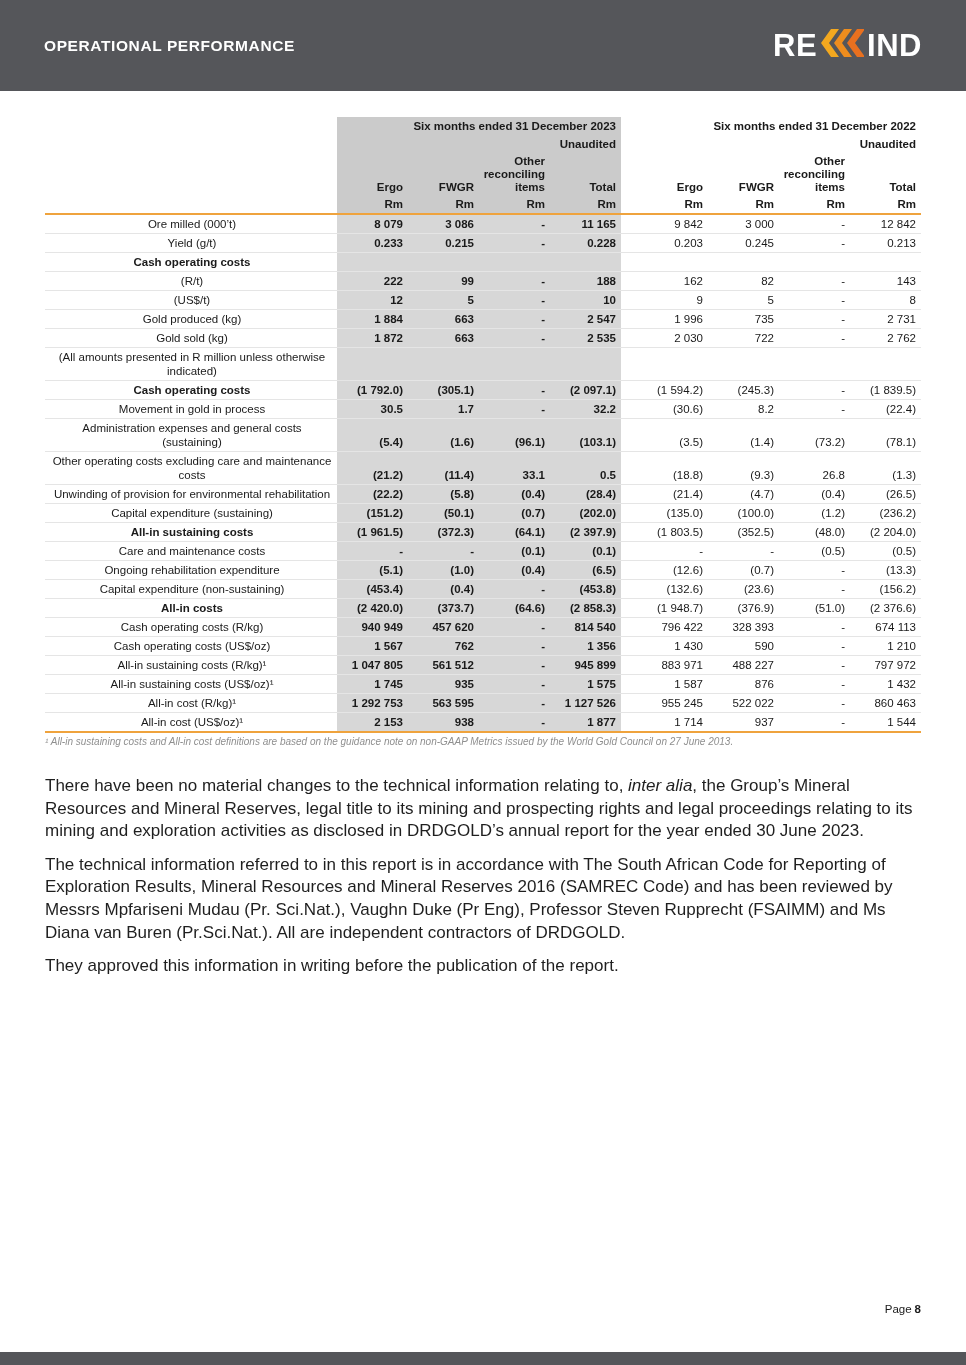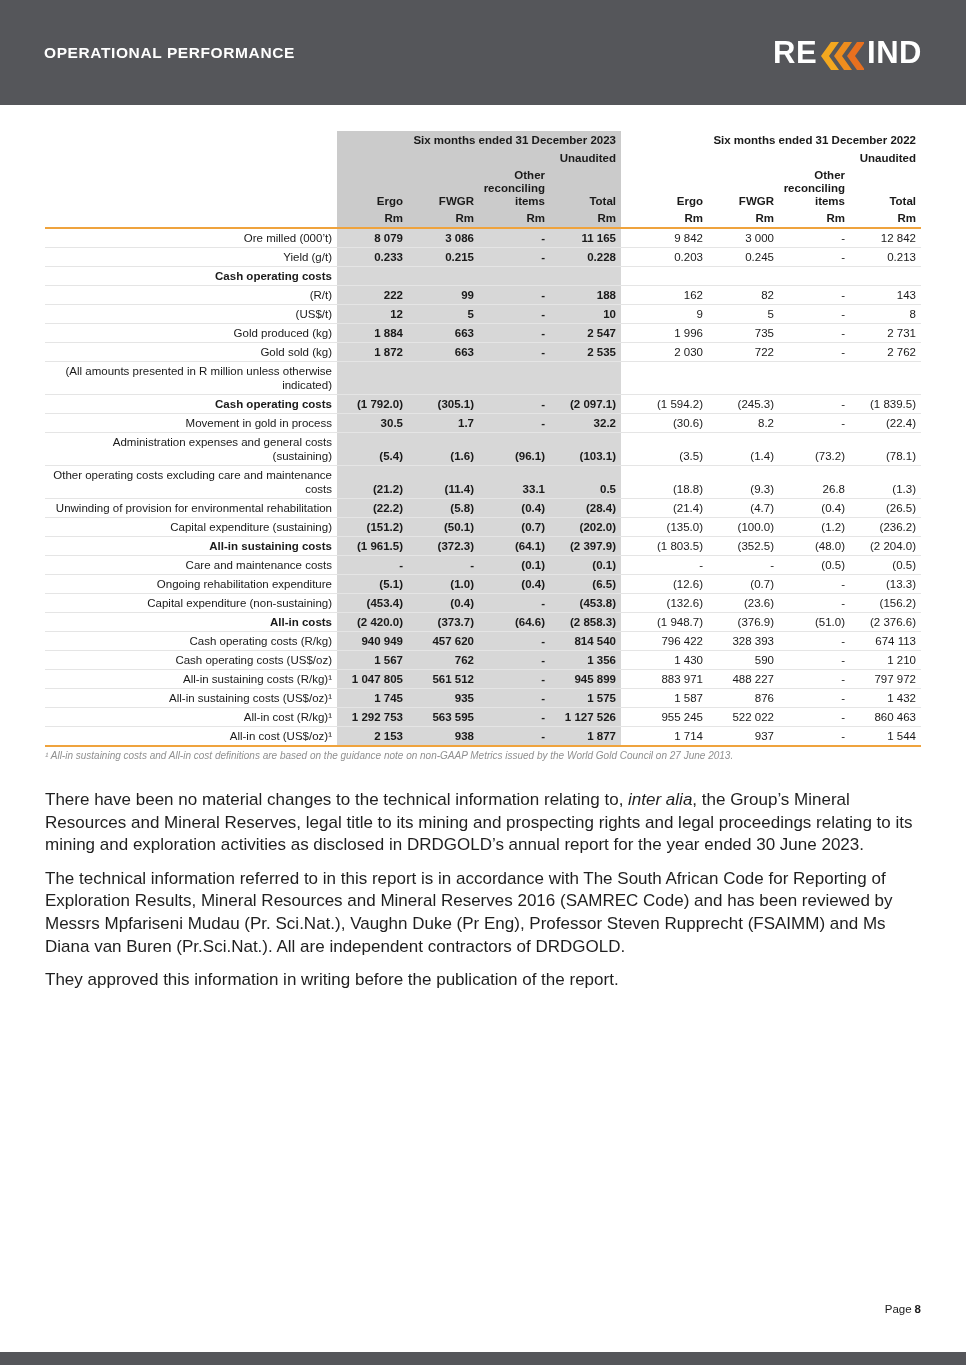--- a/index.html
+++ b/index.html
@@ -8,42 +8,42 @@
     width: 966px; height: 1365px;
     background: #ffffff;
     font-family: "Liberation Sans", sans-serif;
     color: #1a1a1a;
     position: relative;
     overflow: hidden;
   }
 
   
   .topbar {
-    height: 105px;
+    height: 91px;
     background: var(--header-bar, #55565a);
     display: flex; align-items: center; justify-content: space-between;
     padding: 0 44px;
   }
   .page-title { color: #fff; font-size: 15.5px; font-weight: 700; letter-spacing: .6px; }
-  .logo { display: flex; align-items: flex-end; color: #fff; font-weight: 700; font-size: 31px; letter-spacing: .5px; }
+  .logo { display: flex; align-items: flex-start; color: #fff; font-weight: 700; font-size: 31px; letter-spacing: .5px; }
   .logo svg { display: block; margin: 0 3px; }
 
   
   .content { padding: 26px 45px 0 45px; }
 
   table.optable {
     border-collapse: collapse; table-layout: fixed;
     width: 876px; font-size: 11.5px; line-height: 14px;
   }
   .c-label { width: 292px; } .c-num { width: 71px; } .c-gap { width: 16px; }
   .optable th, .optable td { padding: 2px 5px 2px 0; vertical-align: bottom; }
   .optable thead th { font-weight: 700; text-align: right; }
   .per { white-space: nowrap; }
   .colh { line-height: 13px; }
-  .lbl { text-align: right; padding-left: 7px !important; }
+  .lbl { text-align: center; padding-left: 7px !important; }
   .num { text-align: right; }
   .g23 { background: var(--band-gray, #d7d7d7); }
   thead .g23 { background: var(--band-gray-header, #cbcbcb); }
   tbody .g23 { font-weight: 700; }
   tbody td { border-bottom: 1px solid #e5e5e5; }
   tr.units th { border-bottom: 2.5px solid var(--accent-orange, #efa33d); }
   tbody tr:last-child td { border-bottom: 2.5px solid var(--accent-orange, #efa33d); }
   tbody tr.topline td { border-top: 1px solid #505050; }
   .b { font-weight: 700; }
   .gap { background: #fff; }

